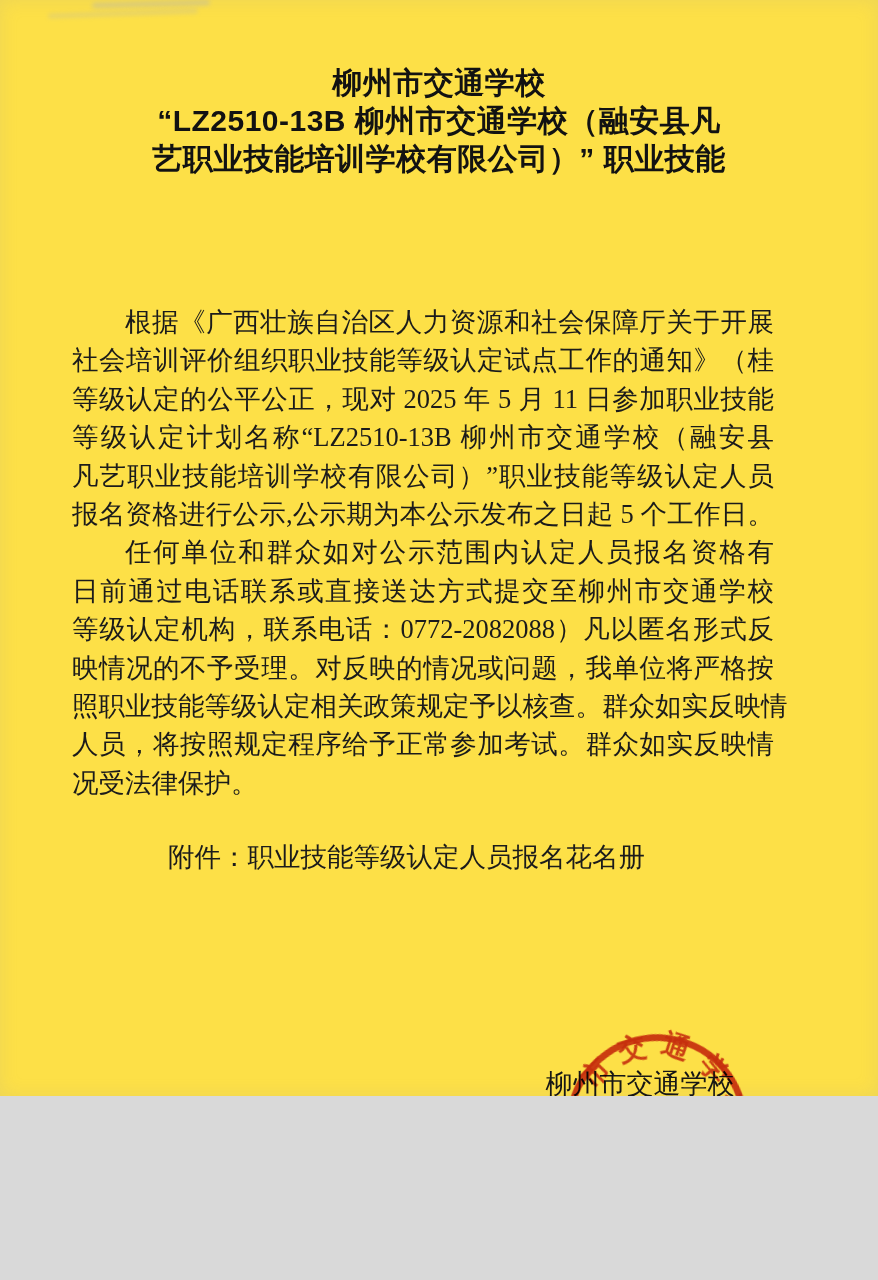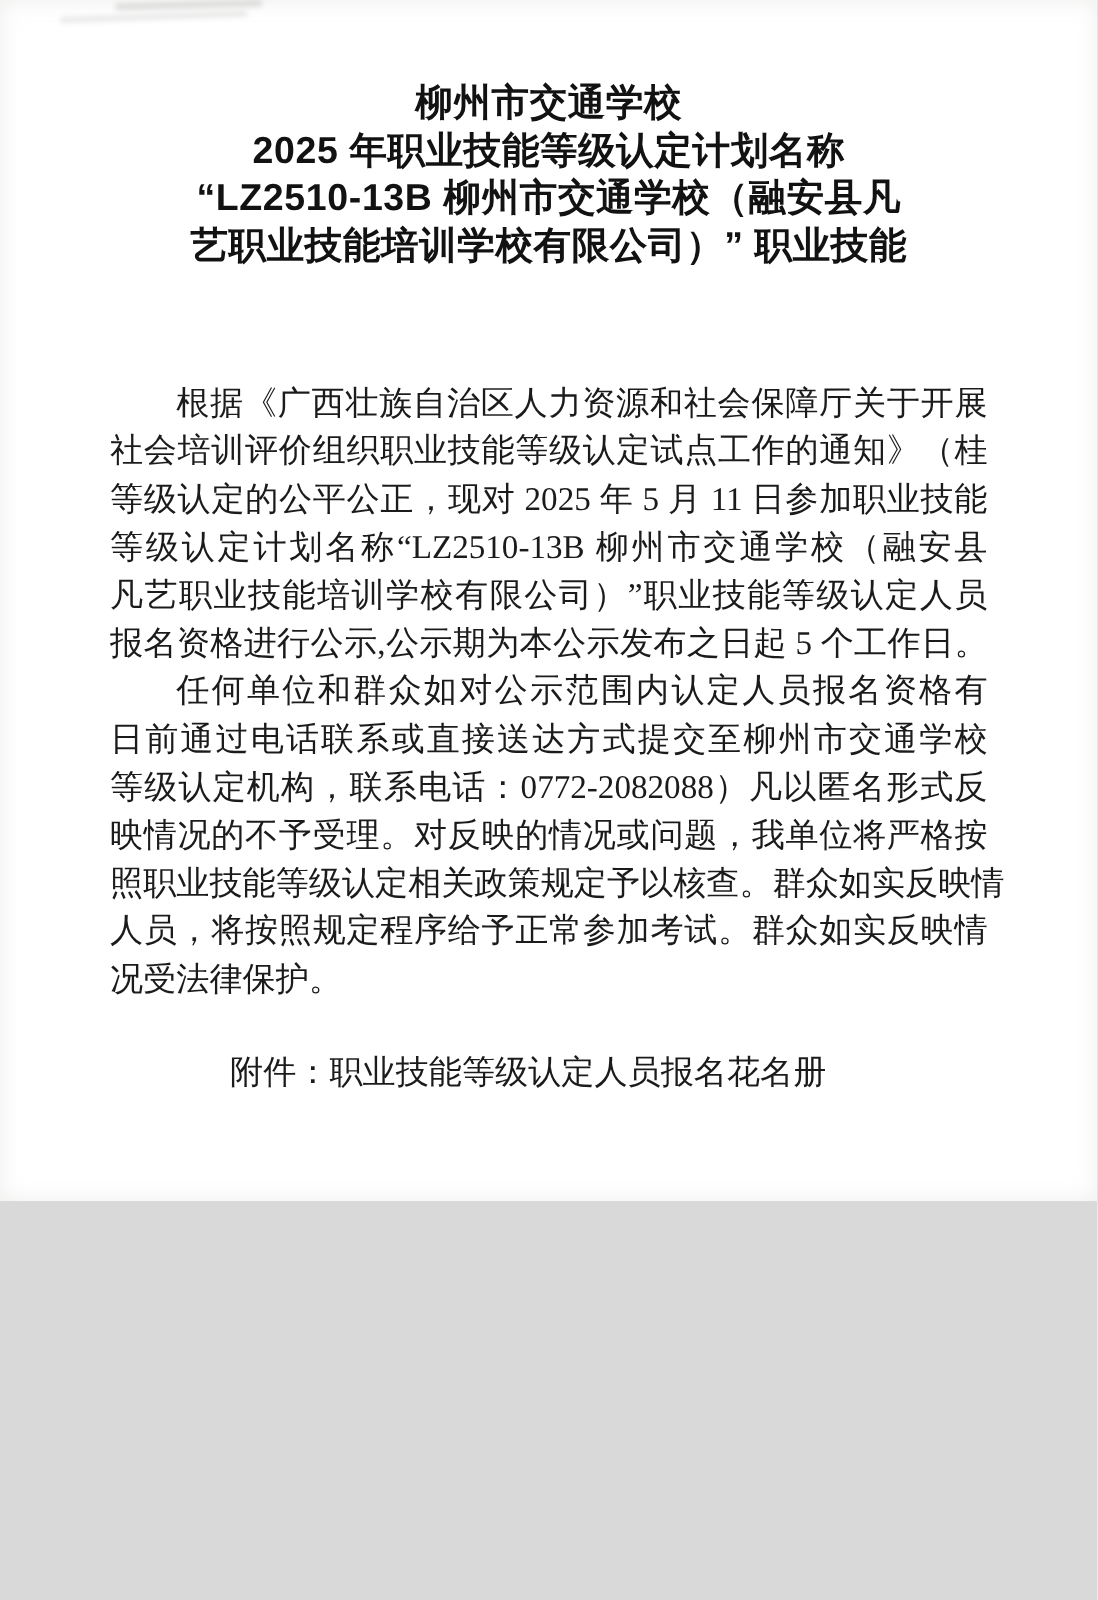--- a/index.html
+++ b/index.html
@@ -1,18 +1,18 @@
 <!DOCTYPE html>
 <html><head>
 <meta charset="utf-8">
 <style>
   html,body{margin:0;padding:0;background:#d9d9d9;}
   .page{
-    position:relative;width:878px;height:961px;margin:0 auto;
-    background:#ffffff;overflow:hidden;
+    position:relative;width:878px;height:1096px;margin:0 auto;
+    background:#fde047;overflow:hidden;
     box-shadow:inset 0 0 18px rgba(160,160,155,.18);
     font-family:"Liberation Serif","DejaVu Serif",serif;
     color:#1c1c1c;
   }
   
   .smudge{position:absolute;background:#b5b5b3;border-radius:3px;filter:blur(2px);}
   .smudge.s1{left:92px;top:1px;width:118px;height:6px;opacity:.40;transform:rotate(-1.5deg);}
   .smudge.s2{left:48px;top:11px;width:150px;height:5px;opacity:.28;transform:rotate(-2deg);}
 
   
@@ -20,21 +20,21 @@
     position:absolute;left:70px;top:64px;width:738px;
     text-align:center;
     font-family:"Liberation Sans","DejaVu Sans",sans-serif;
     font-weight:700;font-size:30px;line-height:38px;color:#121212;
     letter-spacing:.5px;
   }
   .title-line{white-space:nowrap;}
 
   
   .body-block{
-    position:absolute;left:88px;top:303px;width:702px;
+    position:absolute;left:72px;top:303px;width:702px;
     font-size:26.5px;line-height:38.4px;color:#1b1b1b;
   }
   .tline{
     text-align:justify;text-align-last:justify;
     -moz-text-align-last:justify;
     height:38.4px;overflow:visible;white-space:nowrap;
   }
   .tline.indent{text-indent:2em;}
   .tline.short{text-align:center;text-align-last:left;white-space:nowrap;font-family:Liberation Serif, serif;}
   .attachment-line{
@@ -62,21 +62,20 @@
 </head>
 <body>
 
 <div class="page">
 
   <div class="smudge s1"></div>
   <div class="smudge s2"></div>
 
   <div class="title-block">
     <div class="title-line">柳州市交通学校</div>
-    <div class="title-line">2025 年职业技能等级认定计划名称</div>
     <div class="title-line">“LZ2510-13B 柳州市交通学校（融安县凡</div>
     <div class="title-line">艺职业技能培训学校有限公司）” 职业技能</div>
   </div>
 
   <div class="body-block">
     <div>
       <div class="tline indent">根据《广西壮族自治区人力资源和社会保障厅关于开展</div>
       <div class="tline">社会培训评价组织职业技能等级认定试点工作的通知》（桂</div>
       <div class="tline">等级认定的公平公正，现对 2025 年 5 月 11 日参加职业技能</div>
       <div class="tline">等级认定计划名称“LZ2510-13B 柳州市交通学校（融安县</div>

